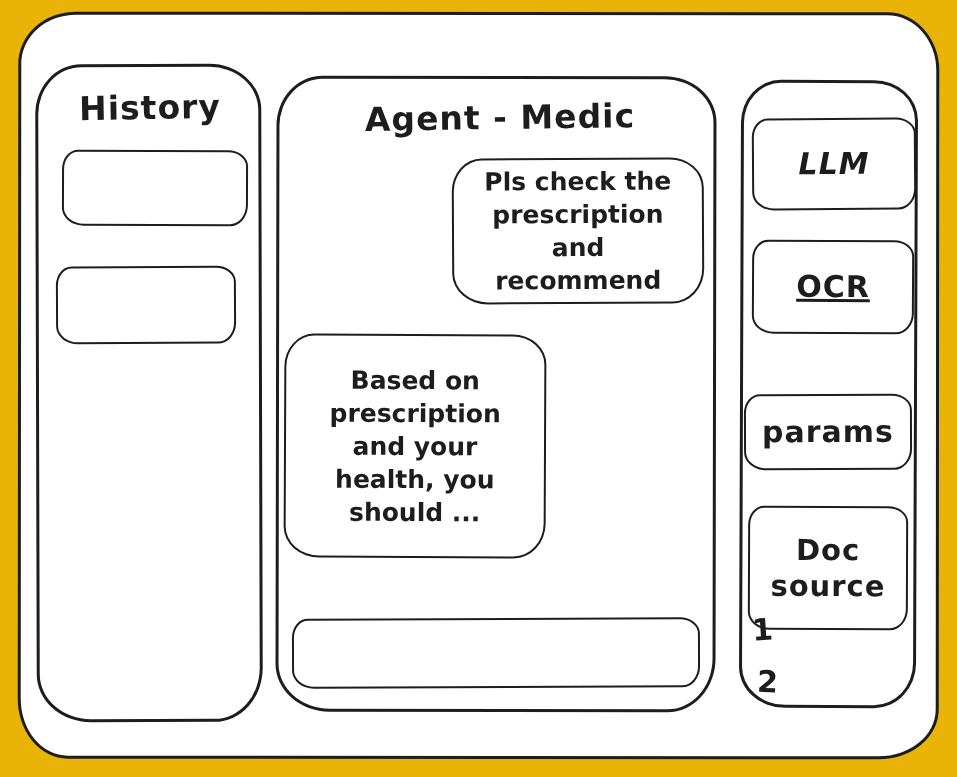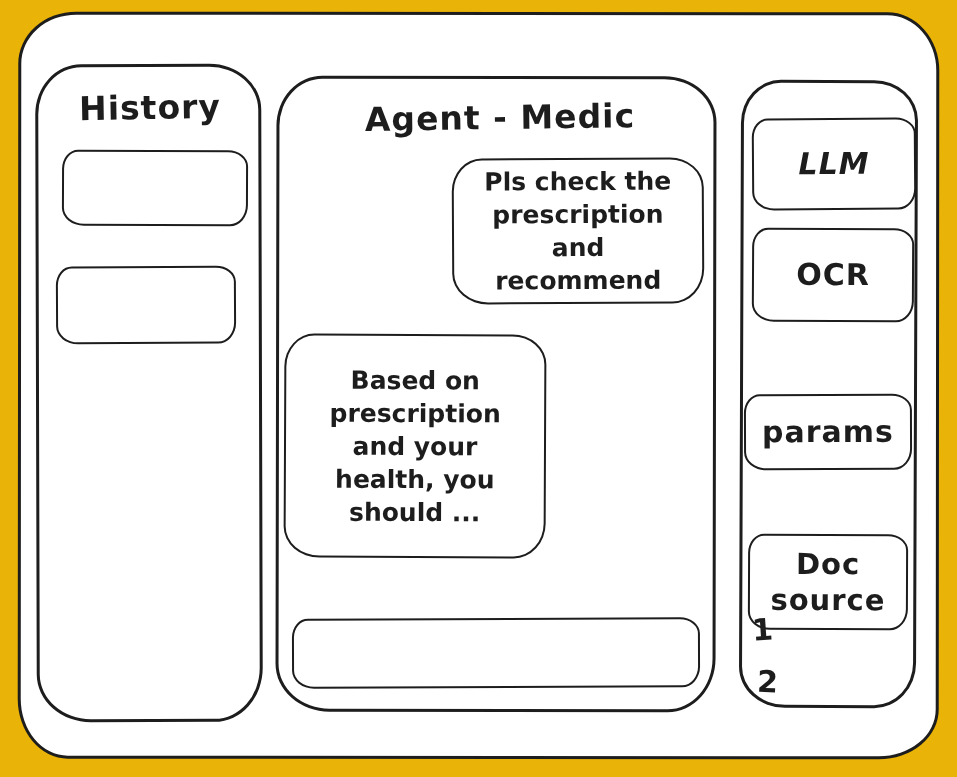--- a/index.html
+++ b/index.html
@@ -63,23 +63,23 @@
   }
 
   
   .tools { left: 740px; top: 80px; width: 177px; height: 628px; border-radius: 40px 44px 42px 46px / 43px 40px 45px 41px; transform: rotate(0.2deg); }
   .tool-btn {
     display: flex; align-items: center; justify-content: center;
     font-size: 30px; font-weight: 700; letter-spacing: 1px; text-align: center; line-height: 1.25;
     border-radius: 26px 30px 28px 32px / 29px 26px 31px 27px;
   }
   .btn-llm    { left: 752px; top: 118px; width: 164px; height: 92px; transform: rotate(-0.4deg); font-style: italic; }
-  .btn-ocr    { left: 752px; top: 228px; width: 162px; height: 94px; transform: rotate(0.3deg); }
+  .btn-ocr    { left: 752px; top: 240px; width: 162px; height: 94px; transform: rotate(0.3deg); text-decoration: underline; }
   .btn-params { left: 744px; top: 394px; width: 168px; height: 76px; transform: rotate(-0.2deg); border-radius: 20px 24px 22px 26px / 23px 20px 25px 21px; }
-  .btn-doc    { left: 748px; top: 506px; width: 160px; height: 96px; transform: rotate(0.2deg); font-size: 29px; padding: 4px 10px; margin-top: 28px; }
+  .btn-doc    { left: 748px; top: 506px; width: 160px; height: 124px; transform: rotate(0.2deg); font-size: 29px; padding: 4px 10px; }
   .doc-item {
     position: absolute; font-size: 30px; font-weight: 700; cursor: default;
   }
   .doc-item-1 { left: 752px; top: 612px; transform: rotate(-4deg); }
   .doc-item-2 { left: 757px; top: 664px; transform: rotate(2deg); }
 </style>
 </head>
 <body>
 
 <div class="stage">

